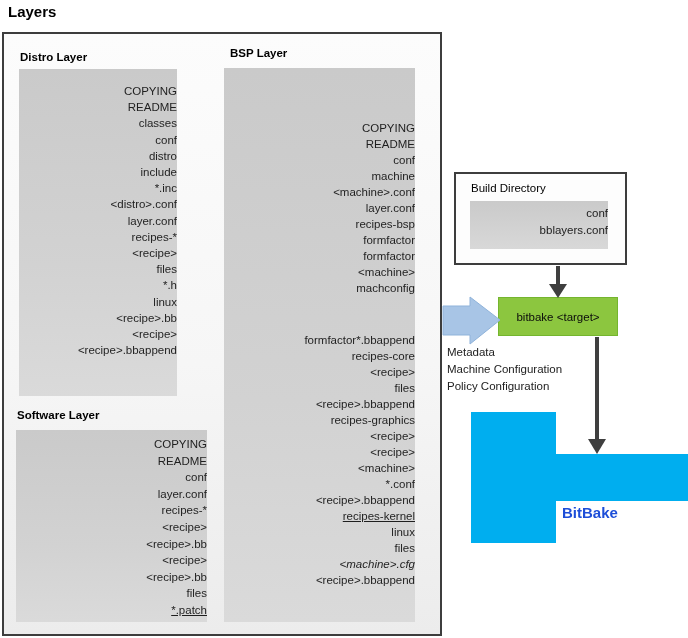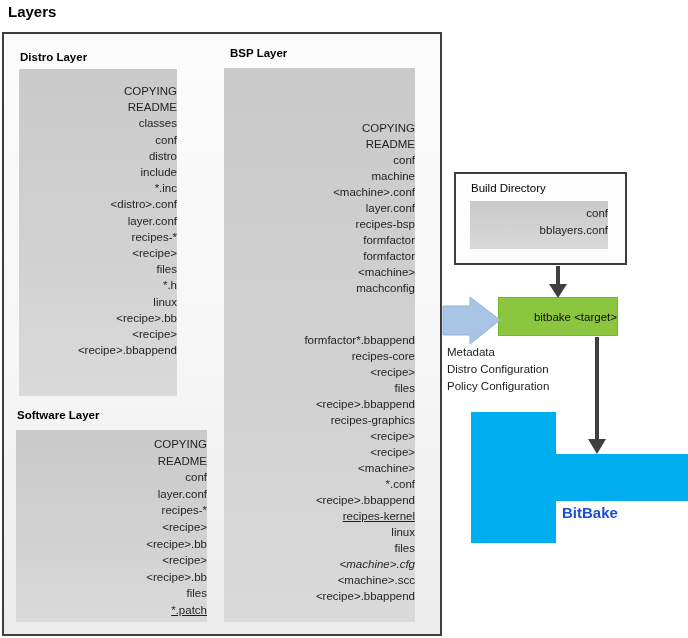--- a/index.html
+++ b/index.html
@@ -39,21 +39,21 @@
   .build-tree{
     left:14px;top:27px;width:138px;height:48px;box-sizing:border-box;
     padding:4px 0 0 10px;font-size:11.5px;
     background:linear-gradient(180deg,#cacaca,#d8d8d8);
   }
   .build-tree .tree-line{line-height:17px;}
 
   .target-box{
     left:498px;top:297px;width:120px;height:39px;box-sizing:border-box;
     background:var(--green,#8CC63F);border:1px solid var(--green-border,#74B52E);
-    display:flex;align-items:center;justify-content:flex-end;
+    display:flex;align-items:center;justify-content:center;
     font-size:11.5px;color:#0c0c0c;white-space:nowrap;
   }
   .inputs-note{left:447px;top:344px;font-size:11.5px;color:#222;}
   .inputs-note div{line-height:16.8px;white-space:nowrap;}
 
   .bb-rect-v{left:471px;top:412px;width:85px;height:131px;background:var(--blue,#00AEEF);}
   .bb-rect-h{left:556px;top:454px;width:132px;height:47px;background:var(--blue,#00AEEF);}
   .bb-label{left:562px;top:504px;font-size:15px;font-weight:700;color:#1d4ed8;}
 
   svg.arrow-layer{left:0;top:0;width:688px;height:638px;pointer-events:none;}
@@ -110,21 +110,20 @@
         <div class="tree-line" style="padding-left: 0px;">recipes-graphics</div>
         <div class="tree-line" style="padding-left: 11px;">&lt;recipe&gt;</div>
         <div class="tree-line" style="padding-left: 22px;">&lt;recipe&gt;</div>
         <div class="tree-line" style="padding-left: 33px;">&lt;machine&gt;</div>
         <div class="tree-line" style="padding-left: 44px;">*.conf</div>
         <div class="tree-line" style="padding-left: 22px;">&lt;recipe&gt;.bbappend</div>
         <div class="tree-line" style="padding-left: 0px; text-decoration: underline;">recipes-kernel</div>
         <div class="tree-line" style="padding-left: 11px;">linux</div>
         <div class="tree-line" style="padding-left: 22px;">files</div>
         <div class="tree-line" style="padding-left: 33px; font-style: italic;">&lt;machine&gt;.cfg</div>
-        <div class="tree-line" style="padding-left: 33px;">&lt;machine&gt;.scc</div>
         <div class="tree-line" style="padding-left: 22px;">&lt;recipe&gt;.bbappend</div>
       </div>
 
     <div class="abs panel-header software-header">Software Layer</div>
     <div class="abs tree-box software-box">
         <div class="tree-line" style="padding-left: 0px;">COPYING</div>
         <div class="tree-line" style="padding-left: 0px;">README</div>
         <div class="tree-line" style="padding-left: 0px;">conf</div>
         <div class="tree-line" style="padding-left: 11px;">layer.conf</div>
         <div class="tree-line" style="padding-left: 0px;">recipes-*</div>
@@ -144,21 +143,21 @@
         <div class="tree-line" style="padding-left: 11px;">bblayers.conf</div>
       </div>
   </div>
 
   <div class="abs target-box">
     <span>bitbake &lt;target&gt;</span>
   </div>
 
   <div class="abs inputs-note">
     <div>Metadata</div>
-    <div>Distro Configuration</div>
+    <div>Machine Configuration</div>
     <div>Policy Configuration</div>
   </div>
 
   <div class="abs bb-rect-v"></div>
   <div class="abs bb-rect-h"></div>
   <div class="abs bb-label">BitBake</div>
 
   <svg class="abs arrow-layer" viewBox="0 0 688 638" xmlns="http://www.w3.org/2000/svg">
 
     <g>

